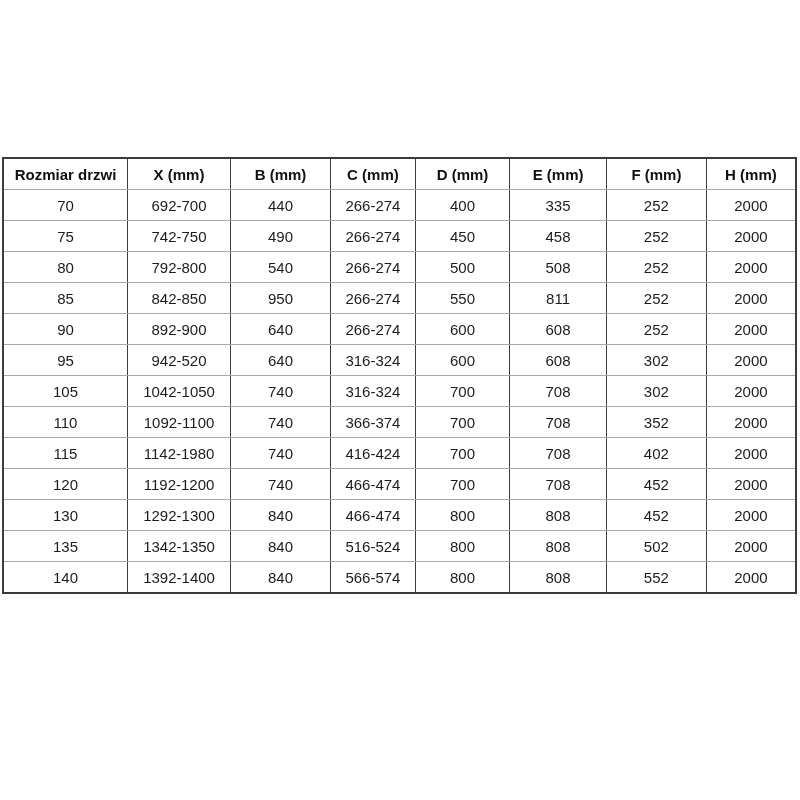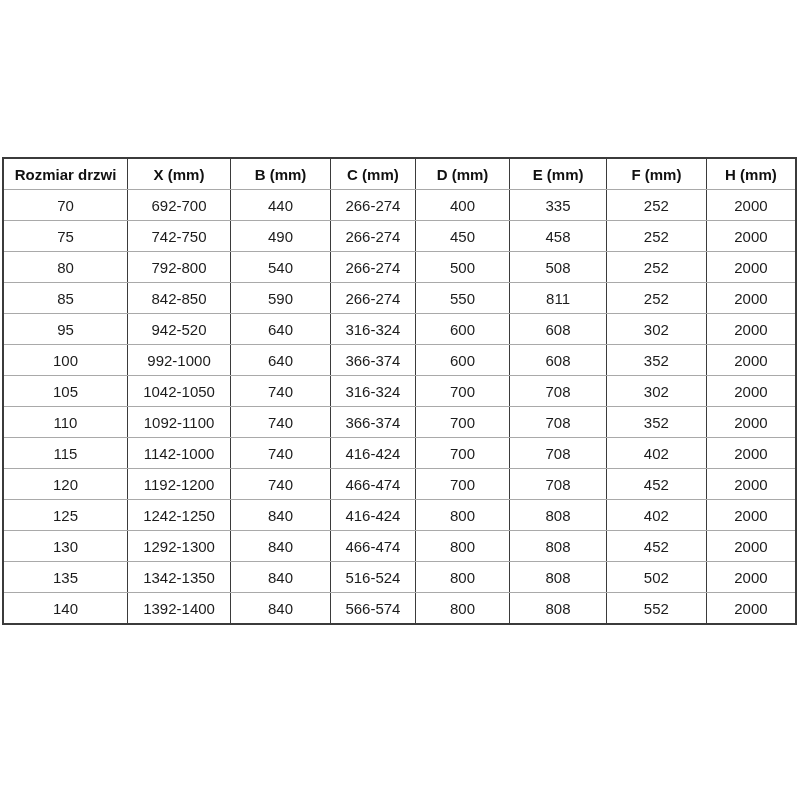--- a/index.html
+++ b/index.html
@@ -97,48 +97,48 @@
           <td>540</td>
           <td>266-274</td>
           <td>500</td>
           <td>508</td>
           <td>252</td>
           <td>2000</td>
         </tr>
         <tr>
           <td>85</td>
           <td>842-850</td>
-          <td>590</td>
+          <td>950</td>
           <td>266-274</td>
           <td>550</td>
           <td>811</td>
+          <td>252</td>
+          <td>2000</td>
+        </tr>
+        <tr>
+          <td>90</td>
+          <td>892-900</td>
+          <td>640</td>
+          <td>266-274</td>
+          <td>600</td>
+          <td>608</td>
           <td>252</td>
           <td>2000</td>
         </tr>
         <tr>
           <td>95</td>
           <td>942-520</td>
           <td>640</td>
           <td>316-324</td>
           <td>600</td>
           <td>608</td>
           <td>302</td>
           <td>2000</td>
         </tr>
         <tr>
-          <td>100</td>
-          <td>992-1000</td>
-          <td>640</td>
-          <td>366-374</td>
-          <td>600</td>
-          <td>608</td>
-          <td>352</td>
-          <td>2000</td>
-        </tr>
-        <tr>
           <td>105</td>
           <td>1042-1050</td>
           <td>740</td>
           <td>316-324</td>
           <td>700</td>
           <td>708</td>
           <td>302</td>
           <td>2000</td>
         </tr>
         <tr>
@@ -146,46 +146,36 @@
           <td>1092-1100</td>
           <td>740</td>
           <td>366-374</td>
           <td>700</td>
           <td>708</td>
           <td>352</td>
           <td>2000</td>
         </tr>
         <tr>
           <td>115</td>
-          <td>1142-1000</td>
+          <td>1142-1980</td>
           <td>740</td>
           <td>416-424</td>
           <td>700</td>
           <td>708</td>
           <td>402</td>
           <td>2000</td>
         </tr>
         <tr>
           <td>120</td>
           <td>1192-1200</td>
           <td>740</td>
           <td>466-474</td>
           <td>700</td>
           <td>708</td>
           <td>452</td>
-          <td>2000</td>
-        </tr>
-        <tr>
-          <td>125</td>
-          <td>1242-1250</td>
-          <td>840</td>
-          <td>416-424</td>
-          <td>800</td>
-          <td>808</td>
-          <td>402</td>
           <td>2000</td>
         </tr>
         <tr>
           <td>130</td>
           <td>1292-1300</td>
           <td>840</td>
           <td>466-474</td>
           <td>800</td>
           <td>808</td>
           <td>452</td>

